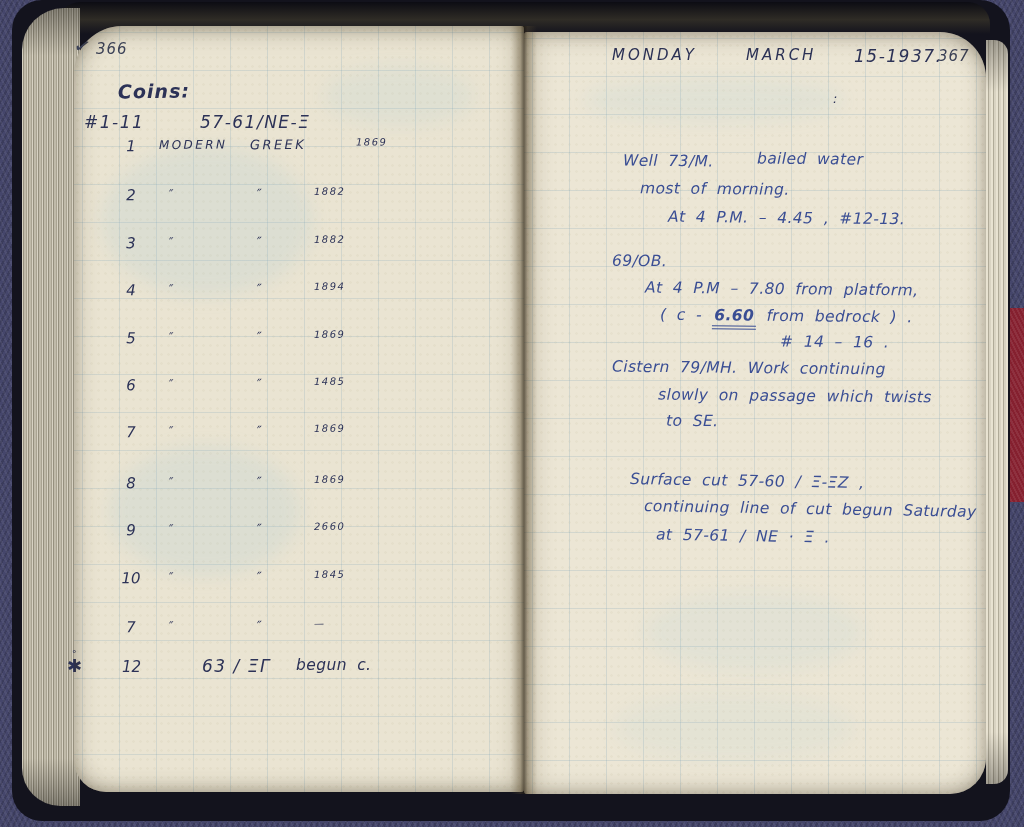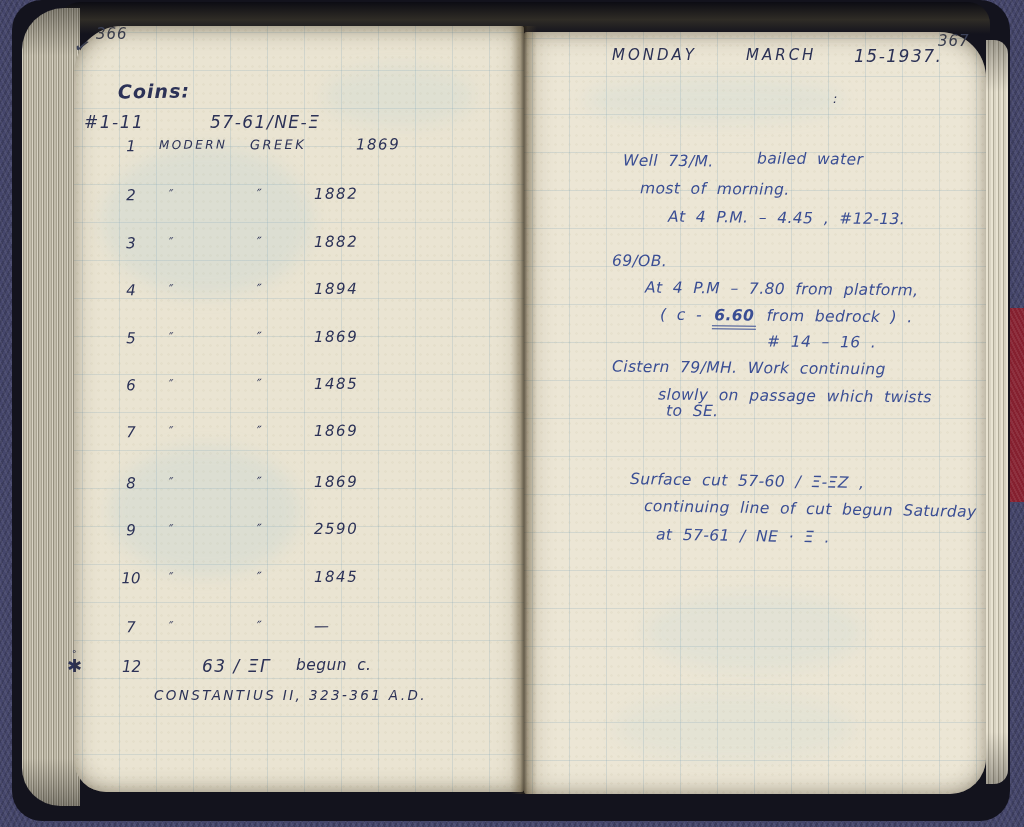--- a/index.html
+++ b/index.html
@@ -71,29 +71,29 @@
     background:linear-gradient(90deg, rgba(80,65,35,0) 0%, rgba(95,80,50,.30) 36%,
       rgba(38,30,16,.55) 50%, rgba(95,80,50,.28) 64%, rgba(80,65,35,0) 100%);
   }
   .blot{position:absolute;border-radius:50%;filter:blur(9px);background:rgba(150,195,214,.16);pointer-events:none;}
   
   .hand{position:absolute;white-space:nowrap;line-height:1;font-style:italic;z-index:3;}
   .ink-l{color:#2c3257;}
   .ink-r{color:#3a4e94;}
   .script{font-size:15.5px;word-spacing:5px;letter-spacing:.4px;}
   .caps{font-size:13.5px;letter-spacing:2.4px;text-transform:uppercase;}
-  .pageno{font-size:15px;color:#3c4258;letter-spacing:1px;}
+  .pageno{font-size:15px;color:#3c4258;letter-spacing:1px;margin-top:15px;}
   .heading{font-size:19px;font-weight:600;letter-spacing:1px;}
   .big{font-size:17px;letter-spacing:1.5px;}
   .row span{position:absolute;top:0;}
   .row{position:absolute;left:0;width:100%;height:20px;transform:rotate(-.4deg);}
   .c-num{left:40px;width:34px;text-align:center;font-size:15px;}
   .c-d1{left:95px;font-size:12px;}
   .c-d2{left:183px;font-size:13px;}
-  .c-yr{left:240px;font-size:15px;letter-spacing:1.5px;}
+  .c-yr{left:240px;font-size:10px;letter-spacing:1.5px;}
   .row-first .c-d1{left:85px;}
   .row-first .c-d2{left:176px;}
   .row-first .c-yr{left:282px;}
   .dbl-ul{display:inline-block;border-bottom:4px double currentColor;padding:0 2px 1px 2px;font-weight:600;}
   .tilt1{transform:rotate(.6deg);}
   .tilt2{transform:rotate(1deg);}
   .tiltn{transform:rotate(-.8deg);}
 </style>
 </head>
 <body>
@@ -108,21 +108,21 @@
   <div class="page page-left">
     <div class="blot" style="left:28px;top:120px;width:210px;height:150px;"></div>
     <div class="blot" style="left:36px;top:420px;width:190px;height:130px;"></div>
     <div class="blot" style="left:250px;top:40px;width:150px;height:60px;background:rgba(150,195,214,.12);"></div>
 
     <span class="hand pageno" style="left:22px;top:1px;">366</span>
     <span class="hand ink-l" style="left:0px;top:10px;font-size:20px;transform:rotate(14deg);color:#3c4258;">✓</span>
 
     <span class="hand ink-l heading tiltn" style="left:44px;top:56px;">Coins:</span>
     <span class="hand ink-l big" style="left:10px;top:88px;font-style:italic;">#1-11</span>
-    <span class="hand ink-l big" style="left:136px;top:88px;text-align:right;">57-61/NE-Ξ</span>
+    <span class="hand ink-l big" style="left:126px;top:88px;text-align:right;">57-61/NE-Ξ</span>
 
     <div class="row row-first ink-l hand" style="top:112px;">
       <span class="c-num">1</span>
       <span class="c-d1 caps">Modern</span>
       <span class="c-d2 caps">Greek</span>
       <span class="c-yr">1869</span>
     </div>
     <div class="row ink-l hand" style="top:161px;">
       <span class="c-num">2</span>
       <span class="c-d1">″</span>
@@ -162,41 +162,40 @@
     <div class="row ink-l hand" style="top:449px;">
       <span class="c-num">8</span>
       <span class="c-d1">″</span>
       <span class="c-d2">″</span>
       <span class="c-yr">1869</span>
     </div>
     <div class="row ink-l hand" style="top:496px;">
       <span class="c-num">9</span>
       <span class="c-d1">″</span>
       <span class="c-d2">″</span>
-      <span class="c-yr">2590</span>
+      <span class="c-yr">2660</span>
     </div>
     <div class="row ink-l hand" style="top:544px;">
       <span class="c-num">10</span>
       <span class="c-d1">″</span>
       <span class="c-d2">″</span>
       <span class="c-yr">1845</span>
     </div>
     <div class="row ink-l hand" style="top:593px;">
       <span class="c-num">7</span>
       <span class="c-d1">″</span>
       <span class="c-d2">″</span>
       <span class="c-yr">—</span>
     </div>
 
     <span class="hand ink-l" style="left:-2px;top:624px;font-size:9px;">°</span>
     <span class="hand ink-l" style="left:-7px;top:631px;font-size:18px;">✱</span>
     <span class="hand ink-l" style="left:48px;top:634px;font-size:15px;">12</span>
     <span class="hand ink-l big" style="left:128px;top:632px;">63 / ΞΓ</span>
     <span class="hand ink-l script" style="left:222px;top:632px;">begun c.</span>
-    <span class="hand ink-l caps" style="left:80px;top:663px;">Constantius II, 323-361 A.D.</span>
 
     <div class="shade"></div>
   </div>
 
   <div class="page page-right">
     <div class="blot" style="left:60px;top:46px;width:260px;height:44px;background:rgba(150,195,214,.12);"></div>
     <div class="blot" style="left:120px;top:560px;width:220px;height:80px;background:rgba(150,195,214,.10);"></div>
     <div class="blot" style="left:90px;top:660px;width:240px;height:70px;background:rgba(150,195,214,.09);"></div>
 
     <span class="hand pageno" style="left:414px;top:2px;">367</span>
@@ -207,25 +206,25 @@
     <span class="hand ink-l" style="left:309px;top:60px;font-size:13px;">:</span>
 
     <span class="hand ink-r script tilt1" style="left:86px;top:122px;margin-left:13px;">Well 73/M.</span>
     <span class="hand ink-r script tilt1" style="left:233px;top:120px;">bailed water</span>
     <span class="hand ink-r script tilt1" style="left:116px;top:150px;">most of morning.</span>
     <span class="hand ink-r script tilt1" style="left:144px;top:179px;">At 4 P.M. – 4.45 , #12-13.</span>
 
     <span class="hand ink-r script tilt1" style="left:88px;top:222px;">69/OB.</span>
     <span class="hand ink-r script tilt1" style="left:121px;top:250px;">At 4 P.M – 7.80 from platform,</span>
     <span class="hand ink-r script tilt1" style="left:136px;top:277px;"><span>( c - </span><span class="dbl-ul">6.60</span><span> from bedrock ) .</span></span>
-    <span class="hand ink-r script tilt1" style="left:243px;top:303px;"># 14 – 16 .</span>
+    <span class="hand ink-r script tilt1" style="left:256px;top:303px;"># 14 – 16 .</span>
 
     <span class="hand ink-r script tilt1" style="left:88px;top:329px;">Cistern 79/MH.  Work continuing</span>
     <span class="hand ink-r script tilt1" style="left:134px;top:357px;">slowly on passage which twists</span>
-    <span class="hand ink-r script tilt1" style="left:142px;top:372px;">to SE.</span>
+    <span class="hand ink-r script tilt1" style="left:142px;top:382px;">to SE.</span>
 
     <span class="hand ink-r script tilt2" style="left:106px;top:442px;">Surface cut  57-60 / Ξ-ΞΖ ,</span>
     <span class="hand ink-r script tilt2" style="left:120px;top:470px;">continuing line of cut begun Saturday</span>
     <span class="hand ink-r script tilt2" style="left:132px;top:497px;">at 57-61 / NE · Ξ .</span>
 
     <div class="shade"></div>
   </div>
 
   <div class="gutter"></div>
 </div>

